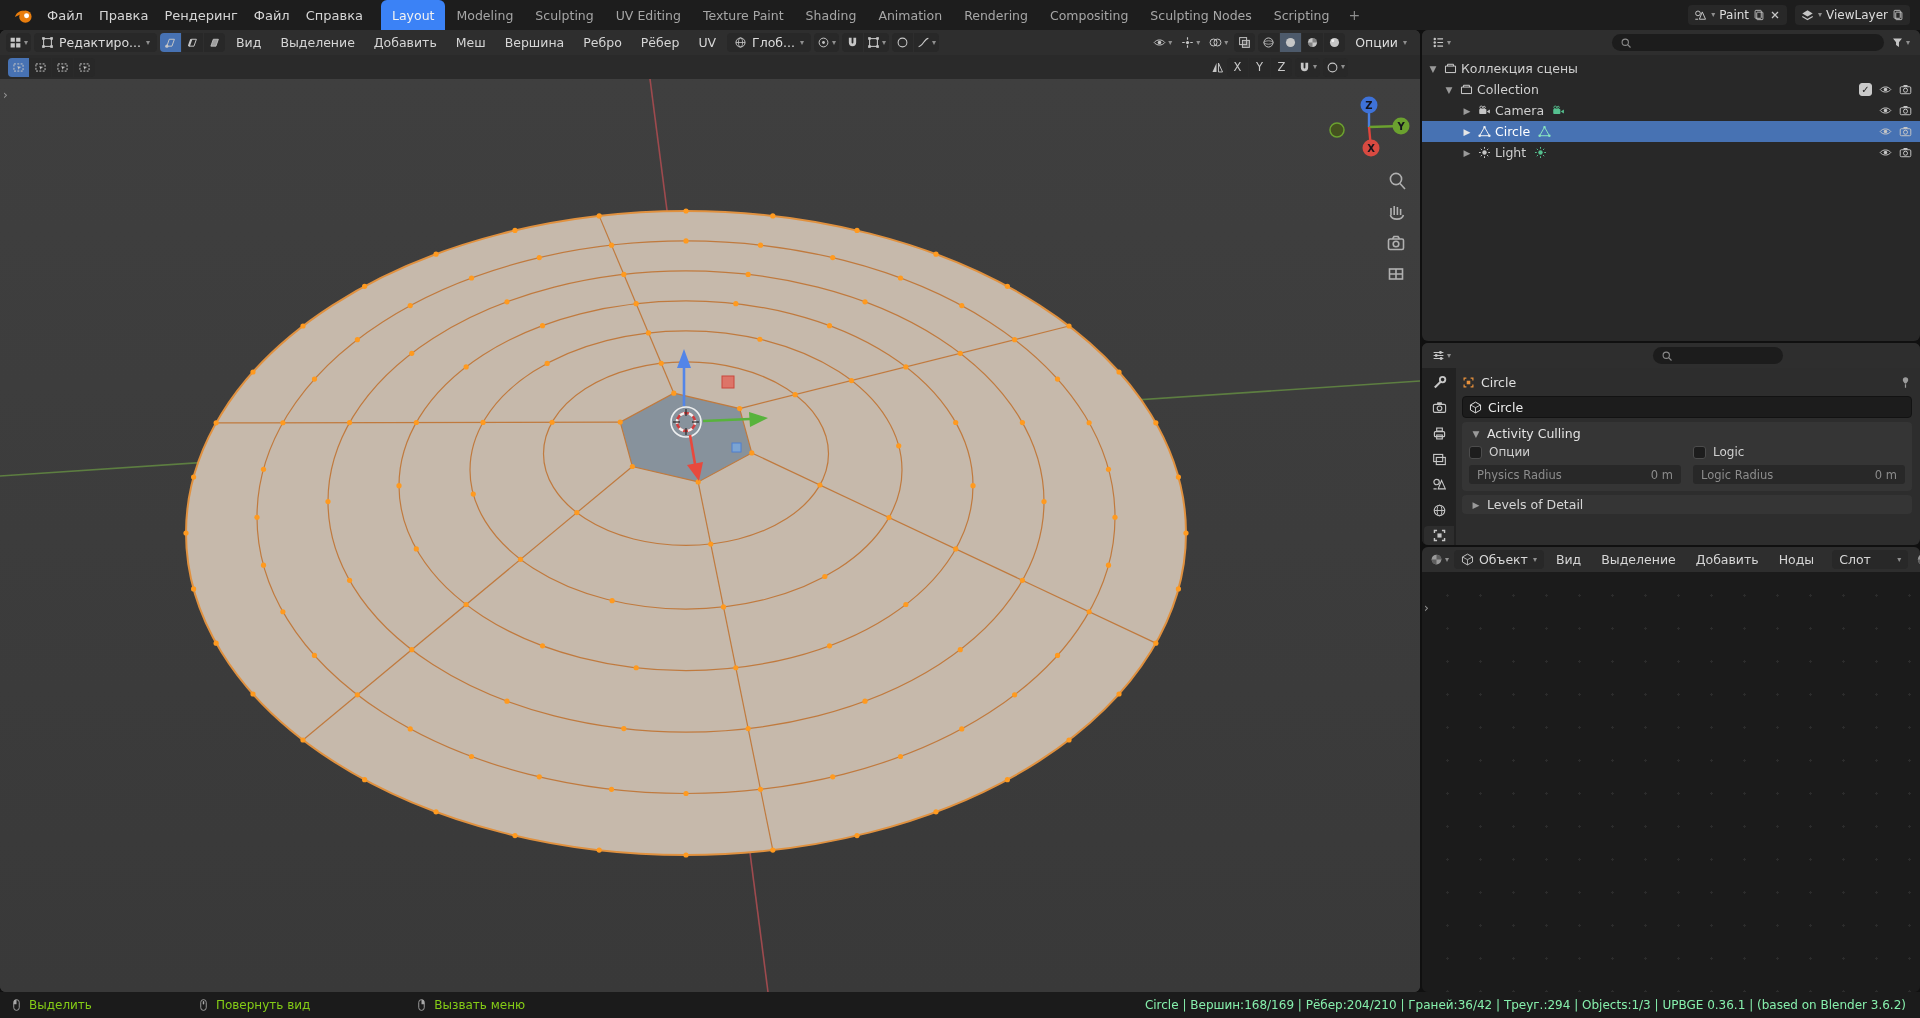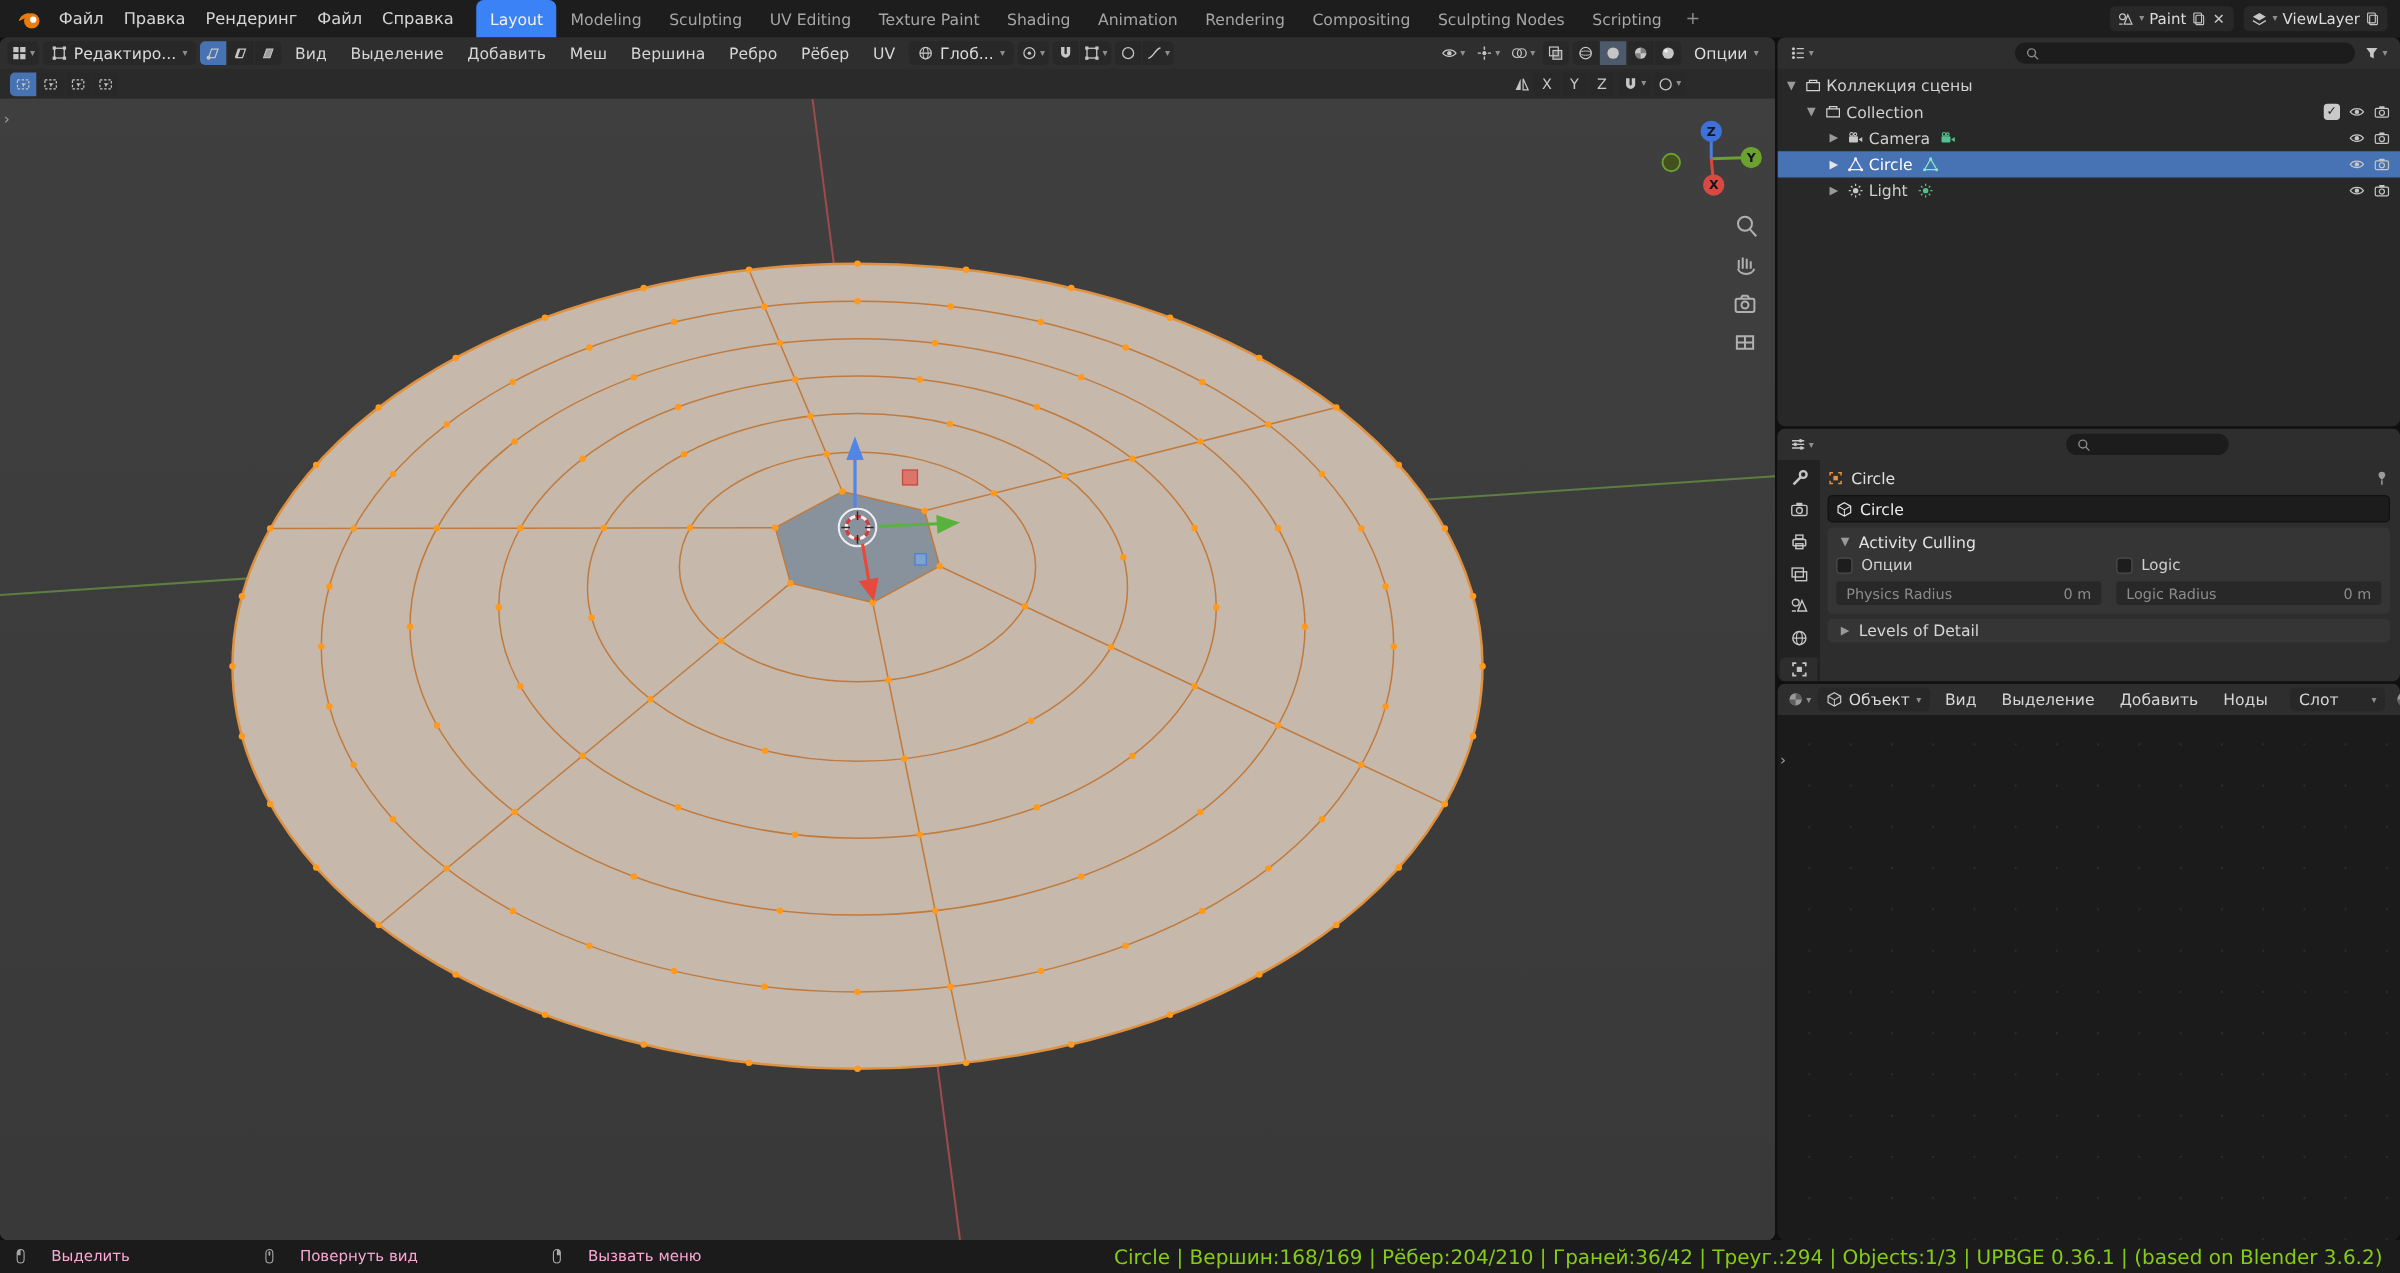--- a/index.html
+++ b/index.html
@@ -74,23 +74,23 @@
 .cbrow{display:flex;align-items:center;gap:7px;font-size:12px;color:#cfcfcf}
 .slider{height:19px;background:#282828;border-radius:3px;display:flex;align-items:center;justify-content:space-between;padding:0 8px;font-size:11.5px;color:#8c8c8c}
 .panel-closed{display:flex;align-items:center;gap:4px;height:19px;font-size:12.5px;color:#d6d6d6;background:#353535;border-radius:4px;padding:0 7px}
 
 .shader{flex:1 1 auto;background:#1b1b1b;border-radius:6px;overflow:hidden;display:flex;flex-direction:column}
 .sh-body{flex:1;position:relative;background-color:#1b1b1b;
   background-image:radial-gradient(#2c2c2c 1.1px,rgba(0,0,0,0) 1.2px);
   background-size:33px 33px;background-position:9px 7px}
 
 .statusbar{flex:0 0 26px;background:#1b1b1b;display:flex;align-items:center;padding:0 10px}
-.hint{display:flex;align-items:center;gap:18px;font-size:12px;color:#f9a8d4;white-space:nowrap}
+.hint{display:flex;align-items:center;gap:6px;font-size:12px;color:#84cc16;white-space:nowrap}
 .hint+.hint{margin-left:105px}
-.stats{margin-left:auto;font-size:16px;color:#84cc16;white-space:nowrap;padding-right:4px}
+.stats{margin-left:auto;font-size:12px;color:#86efac;white-space:nowrap;padding-right:4px}
 .mi{width:13px;height:16px;color:#a8a8a8}
 </style>
 </head>
 <body>
 
 <svg width="0" height="0" style="position:absolute" aria-hidden="true">
 <defs>
 <symbol id="s-blender" viewBox="0 0 16 16">
         <path d="M0.8,9.2 C1.6,6 4.4,3.9 8.2,3.7 L5.6,6.9 Z" fill="#e87d0d"></path>
         <circle cx="9.6" cy="9" r="5.2" fill="#e87d0d"></circle>

